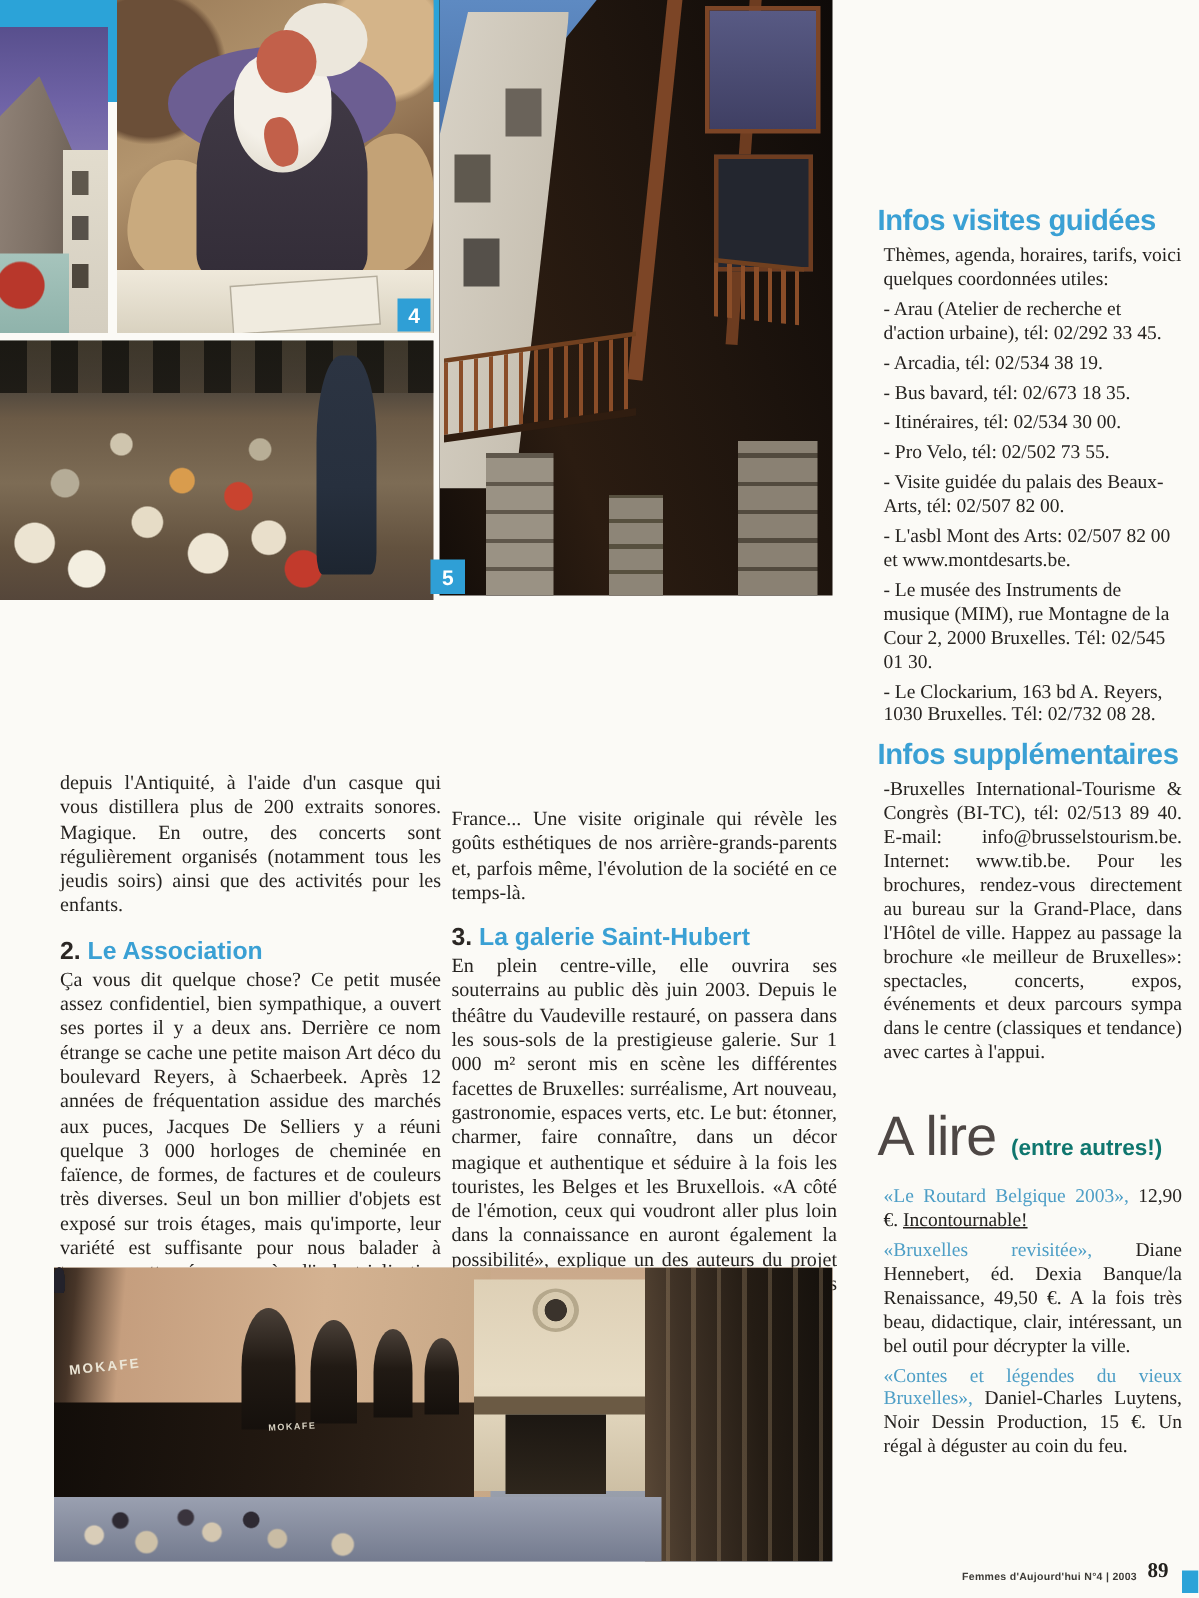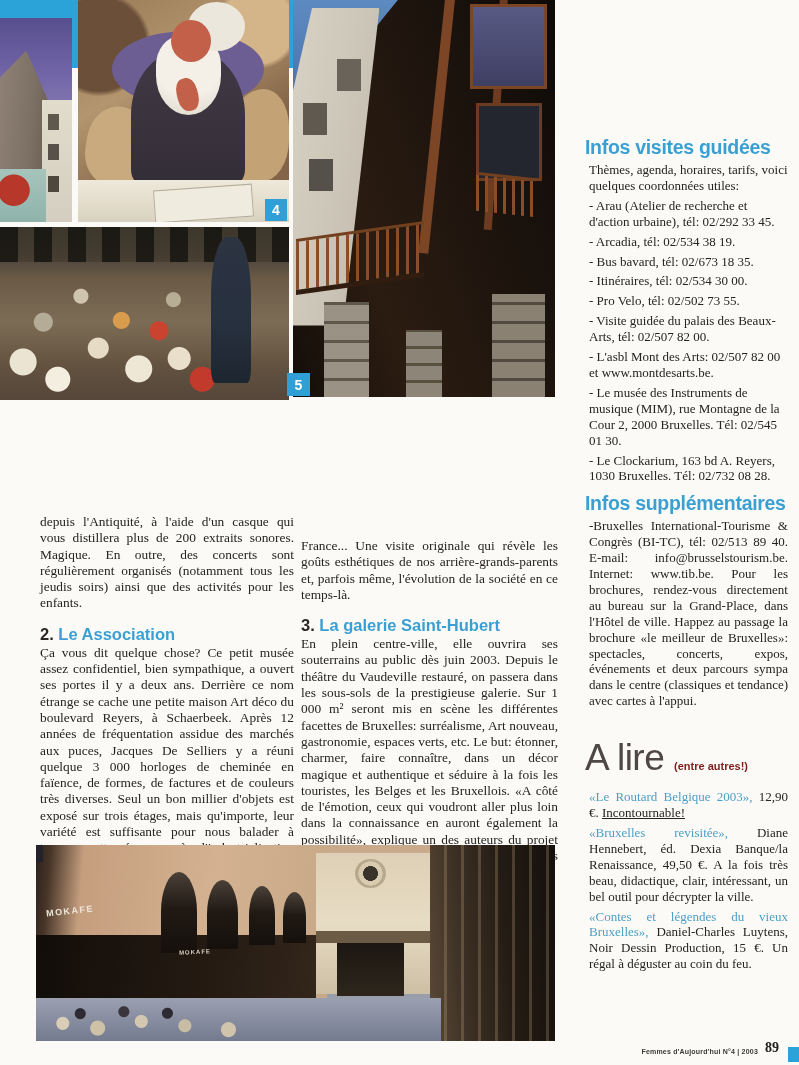--- a/index.html
+++ b/index.html
@@ -123,21 +123,21 @@
   .sec-num{color:#2b2724;}
   .sec-title{color:#3aa0d4;}
 
   
   #sidebar{position:absolute;left:585px;top:128px;width:207px;font-size:13px;line-height:15.9px;}
   #sidebar .big{font-family:"Liberation Sans",sans-serif;font-weight:400;color:#4e4745;font-size:37px;line-height:38px;margin:0 0 6px 0;letter-spacing:-.5px;}
   #sidebar h2{font-family:"Liberation Sans",sans-serif;color:#3aa0d4;font-size:19.5px;line-height:21px;margin:9px 0 3px 0;letter-spacing:-.3px;}
   #sidebar p{margin:4px;}
   #sidebar .just{text-align:justify;}
   .alire{margin:30px 0 4px 0 !important;}
-  .alire .sub{font-family:"Liberation Sans",sans-serif;font-size:11px;font-weight:700;color:#7f1d1d;letter-spacing:0;}
+  .alire .sub{font-family:"Liberation Sans",sans-serif;font-size:15px;font-weight:700;color:#0f766e;letter-spacing:0;}
   .book{margin:0;text-align:justify;}
   .btitle{color:#4d9ec6;}
   .bemph{text-decoration:underline;}
 
   
   #footer-mag{position:absolute;left:600px;top:1048px;width:158px;text-align:right;
       font:700 7px "Liberation Sans",sans-serif;color:#3c3a36;letter-spacing:.2px;}
   #footer-page{position:absolute;left:765px;top:1040px;font:700 14px "Liberation Serif",serif;color:#22201d;text-align:center;}
   #footer-corner{position:absolute;left:788px;top:1047px;width:11px;height:15px;background:#2ba3d8;}
 </style>

